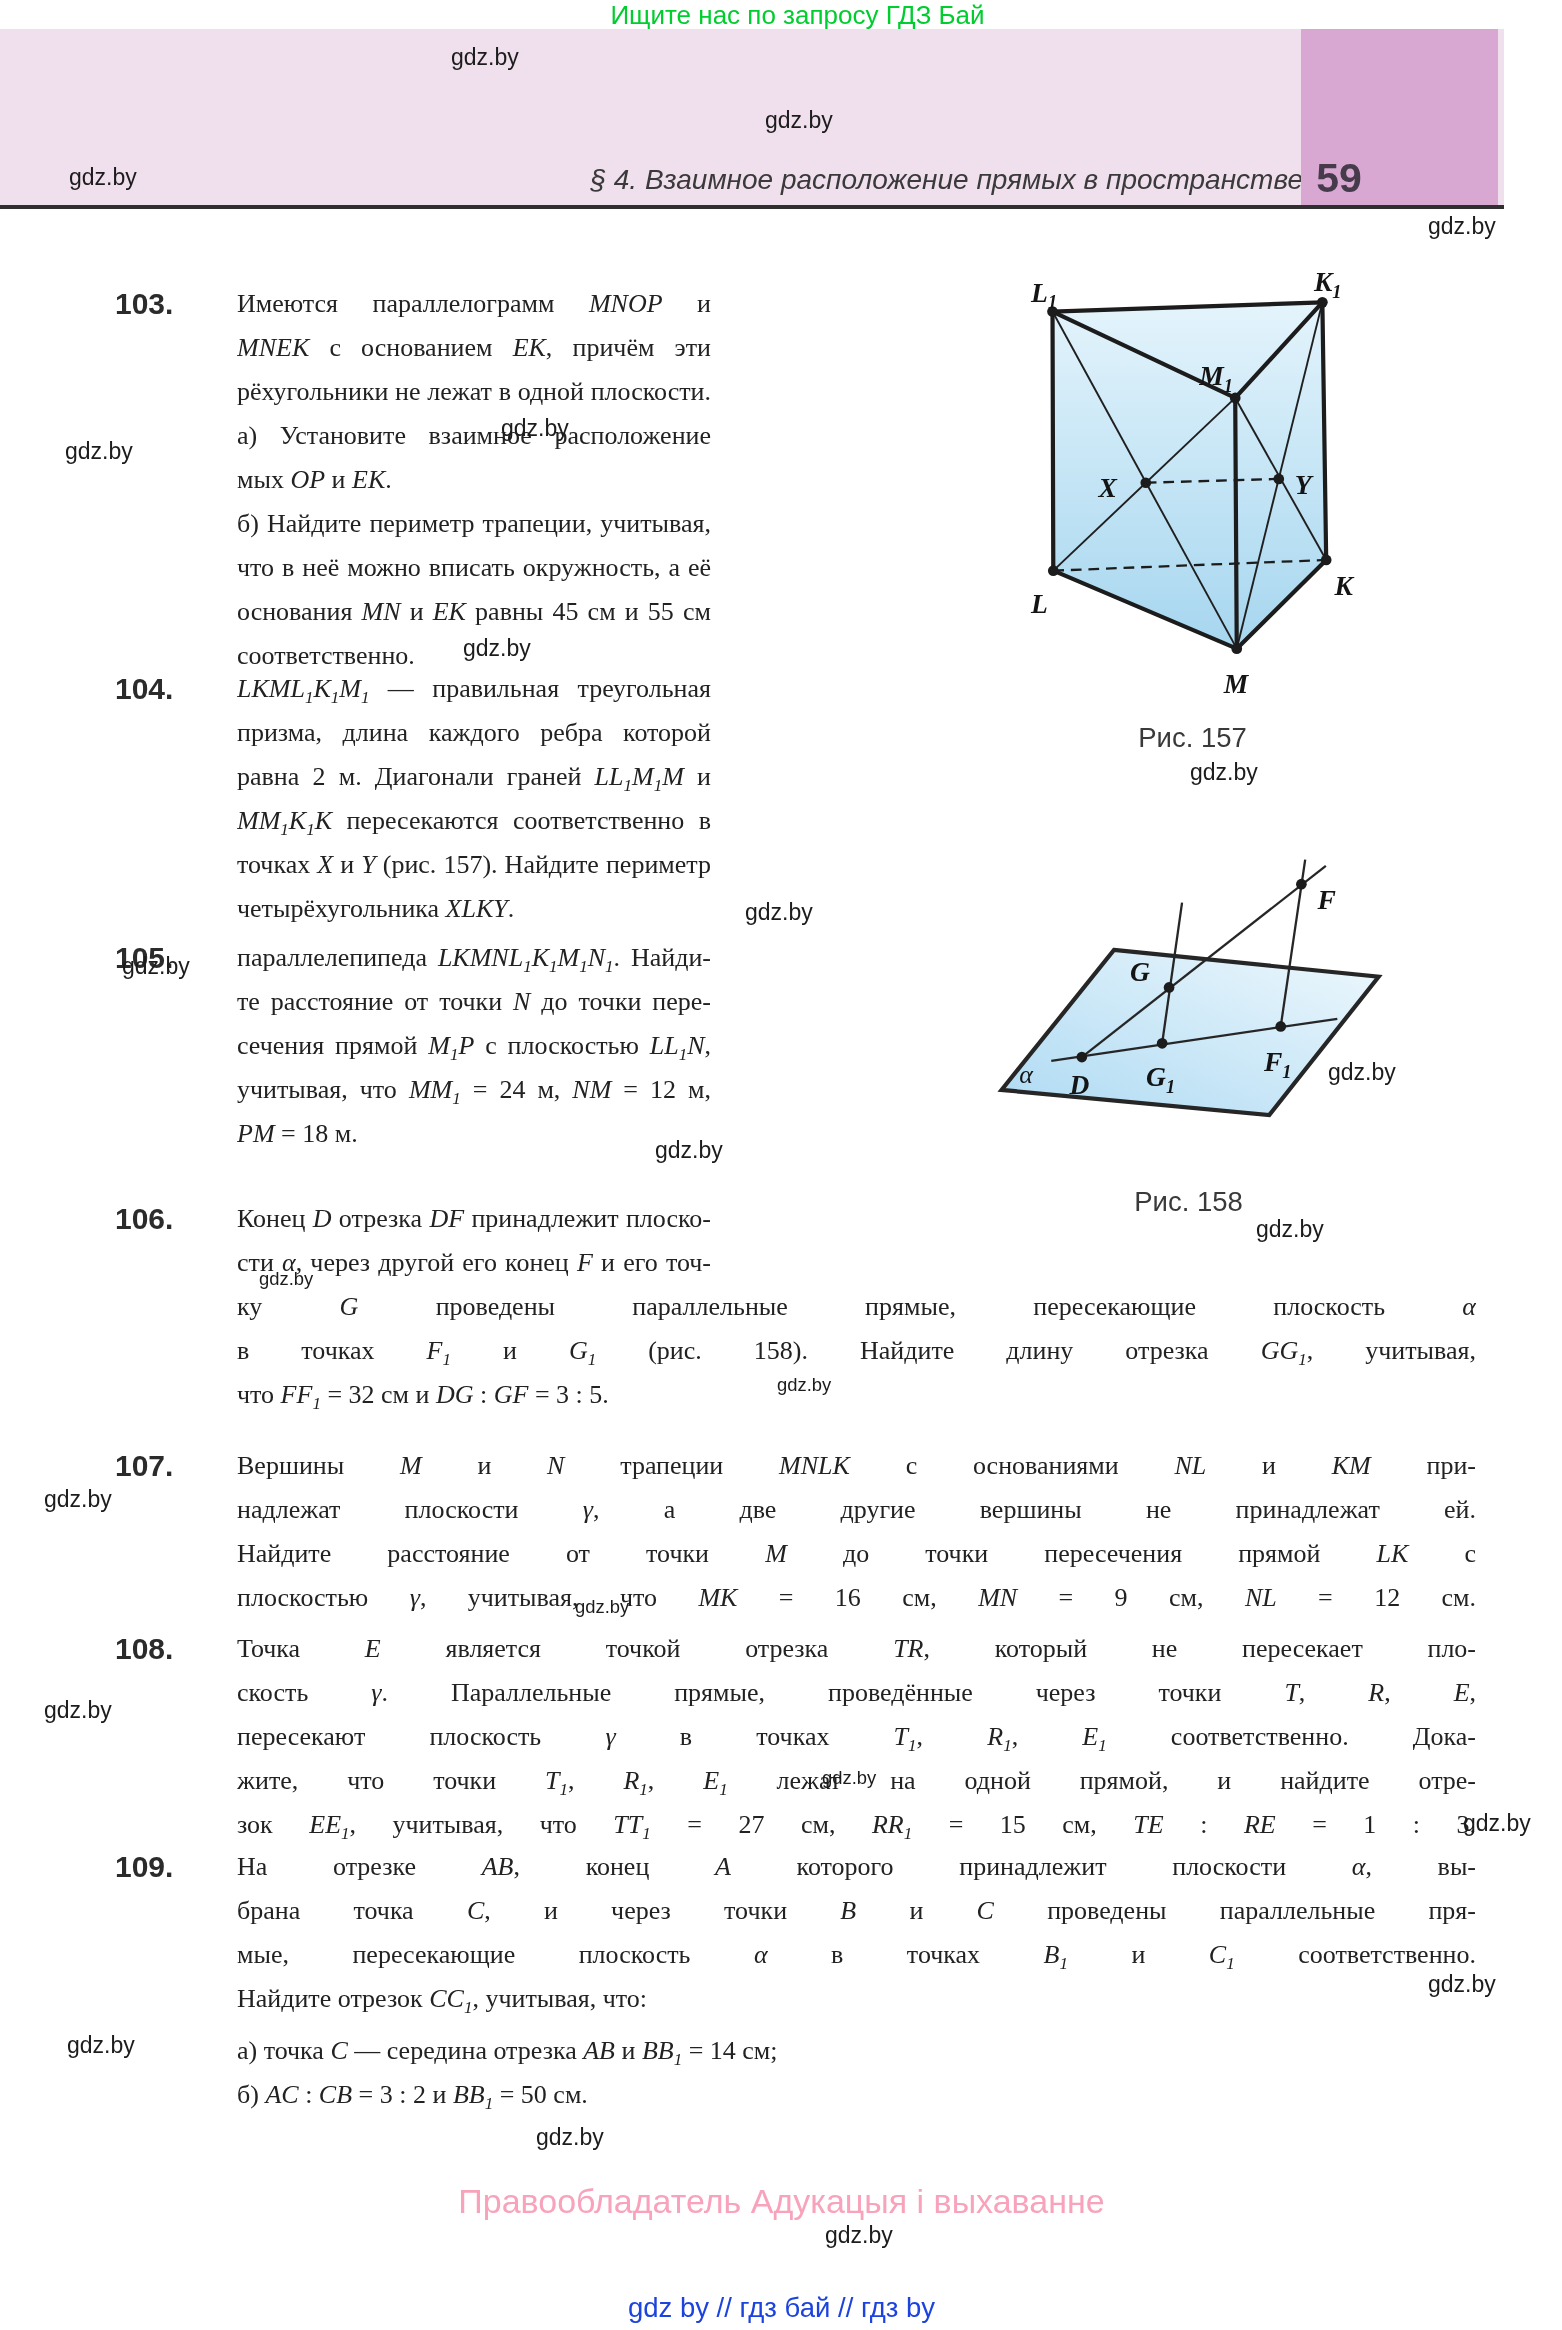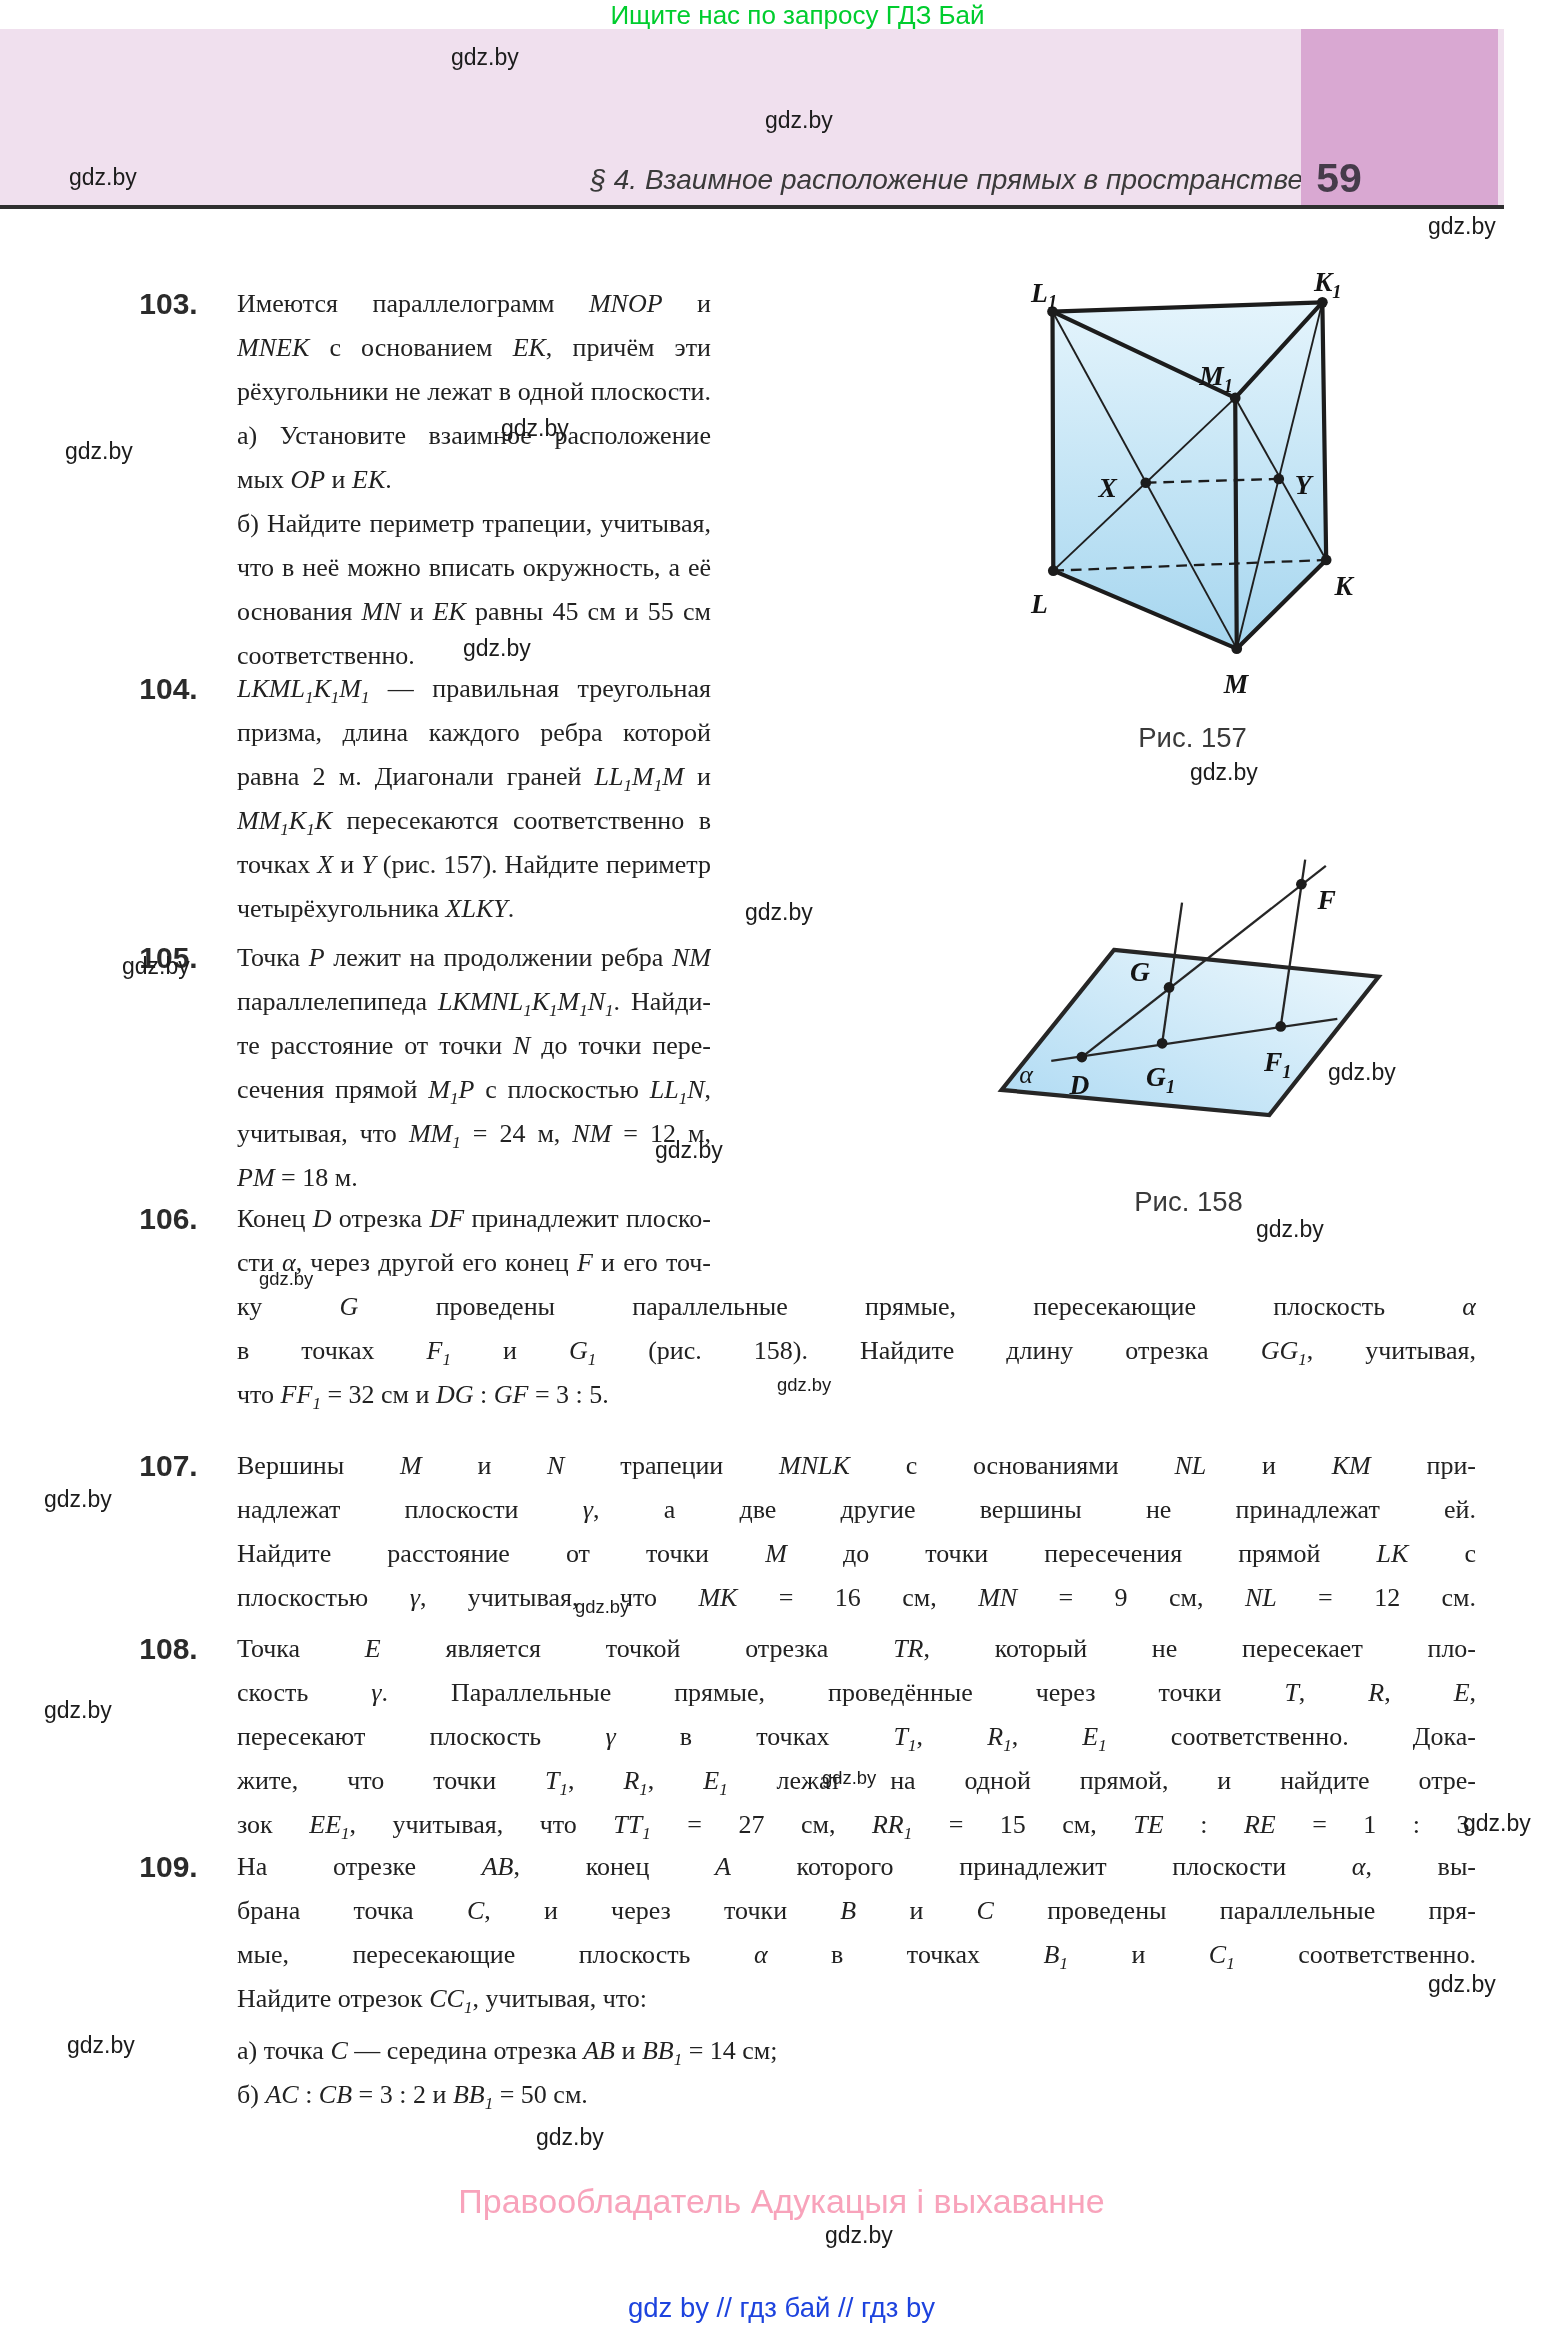--- a/index.html
+++ b/index.html
@@ -11,21 +11,21 @@
         border-bottom:4.6px solid #2f2f2f;}
   .section-title{position:absolute;right:201px;bottom:9.2px;font-family:"Liberation Sans","DejaVu Sans",sans-serif;
         font-style:italic;font-size:28px;color:#3a3a3a;}
   .pagebox{position:absolute;right:6px;top:0;width:197px;height:176px;background:#d9a8d2;font-weight:bold;}
   .pagenum{position:absolute;left:15.3px;bottom:3.1px;font-family:"Liberation Sans","DejaVu Sans",sans-serif;
         font-size:41px;color:#453b4a;}
   .wm{position:absolute;font-family:"Liberation Sans","DejaVu Sans",sans-serif;font-size:23px;
         color:#1c1c1c;white-space:nowrap;}
   .wm.sm{font-size:18.4px;}
   .problem{position:absolute;left:0;width:1563px;}
-  .pnum{position:absolute;left:115px;top:0;width:107px;text-align:center;
+  .pnum{position:absolute;left:115px;top:0;width:107px;text-align:left;
         font-family:"Liberation Sans","DejaVu Sans",sans-serif;font-weight:bold;font-size:30px;
         line-height:44px;height:44px;color:#2b2b2b;}
   .plines{margin-left:237px;}
   .line{height:44px;line-height:44px;overflow:hidden;font-size:26px;
         text-align:justify;text-align-last:justify;}
   .line.ln{width:474px;}
   .line.lf{width:1239px;}
   .line.left{text-align:left;text-align-last:left;}
   .math{font-style:italic;}
   .msub{font-style:italic;font-size:17px;position:relative;top:6.1px;}
@@ -78,21 +78,20 @@
           <div class="line ln"><span class="reg">призма, длина каждого ребра которой</span></div>
           <div class="line ln"><span class="reg">равна 2 м. Диагонали граней </span><span class="math">LL</span><span class="msub">1</span><span class="math">M</span><span class="msub">1</span><span class="math">M</span><span class="reg"> и</span></div>
           <div class="line ln"><span class="math">MM</span><span class="msub">1</span><span class="math">K</span><span class="msub">1</span><span class="math">K</span><span class="reg"> пересекаются соответственно в</span></div>
           <div class="line ln"><span class="reg">точках </span><span class="math">X</span><span class="reg"> и </span><span class="math">Y</span><span class="reg"> (рис. 157). Найдите периметр</span></div>
           <div class="line ln left"><span class="reg">четырёхугольника </span><span class="math">XLKY</span><span class="reg">.</span></div>
         </div>
     </div>
     <div class="problem" style="top:936px">
       <div class="pnum">105.</div>
       <div class="plines">
-          <div class="line ln"><span class="reg">Точка </span><span class="math">P</span><span class="reg"> лежит на продолжении ребра </span><span class="math">NM</span></div>
           <div class="line ln"><span class="reg">параллелепипеда </span><span class="math">LKMNL</span><span class="msub">1</span><span class="math">K</span><span class="msub">1</span><span class="math">M</span><span class="msub">1</span><span class="math">N</span><span class="msub">1</span><span class="reg">. Найди-</span></div>
           <div class="line ln"><span class="reg">те расстояние от точки </span><span class="math">N</span><span class="reg"> до точки пере-</span></div>
           <div class="line ln"><span class="reg">сечения прямой </span><span class="math">M</span><span class="msub">1</span><span class="math">P</span><span class="reg"> с плоскостью </span><span class="math">LL</span><span class="msub">1</span><span class="math">N</span><span class="reg">,</span></div>
           <div class="line ln"><span class="reg">учитывая, что </span><span class="math">MM</span><span class="msub">1</span><span class="reg"> = 24 м, </span><span class="math">NM</span><span class="reg"> = 12 м,</span></div>
           <div class="line ln left"><span class="math">PM</span><span class="reg"> = 18 м.</span></div>
         </div>
     </div>
     <div class="problem" style="top:1197px">
       <div class="pnum">106.</div>
       <div class="plines">

